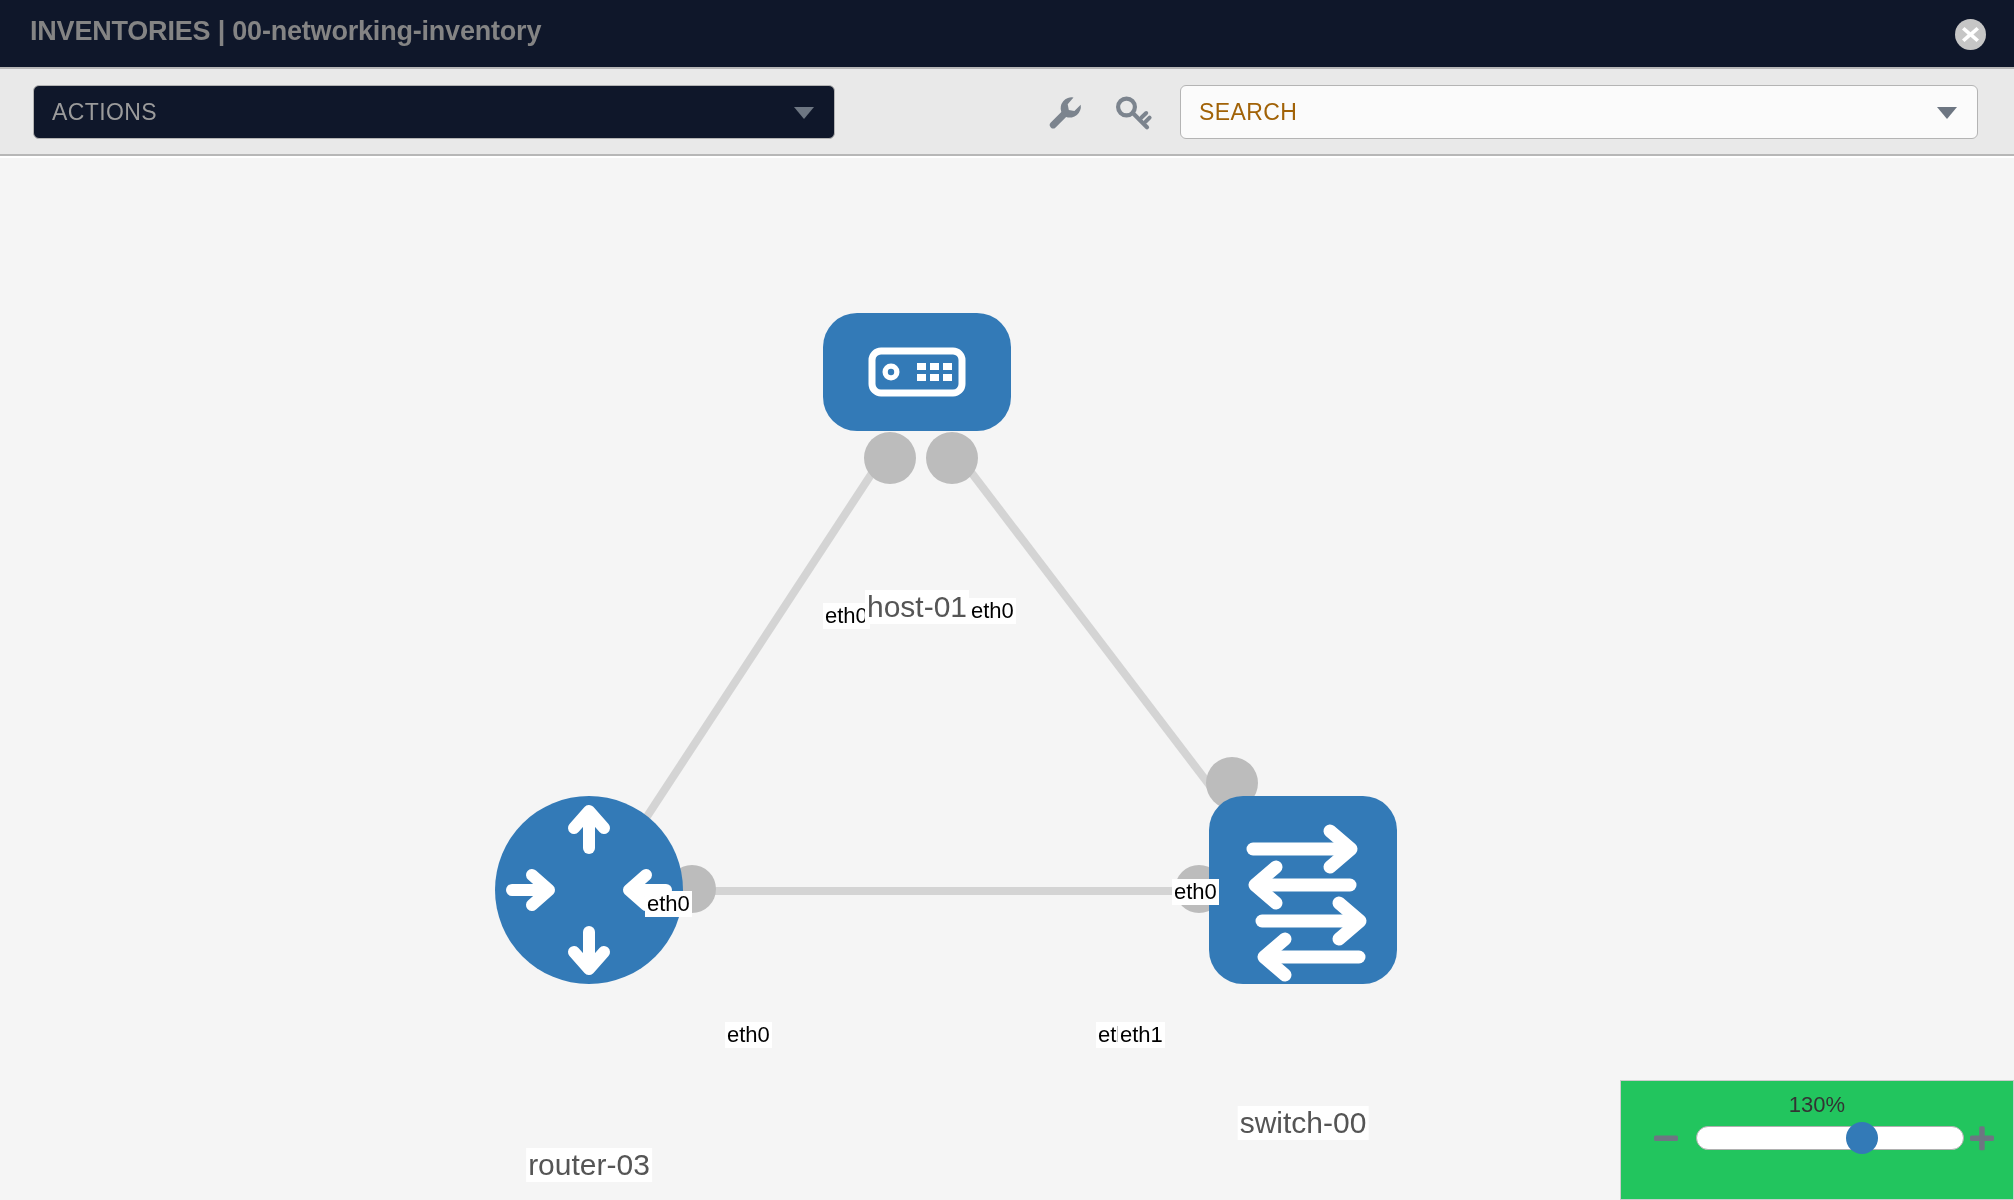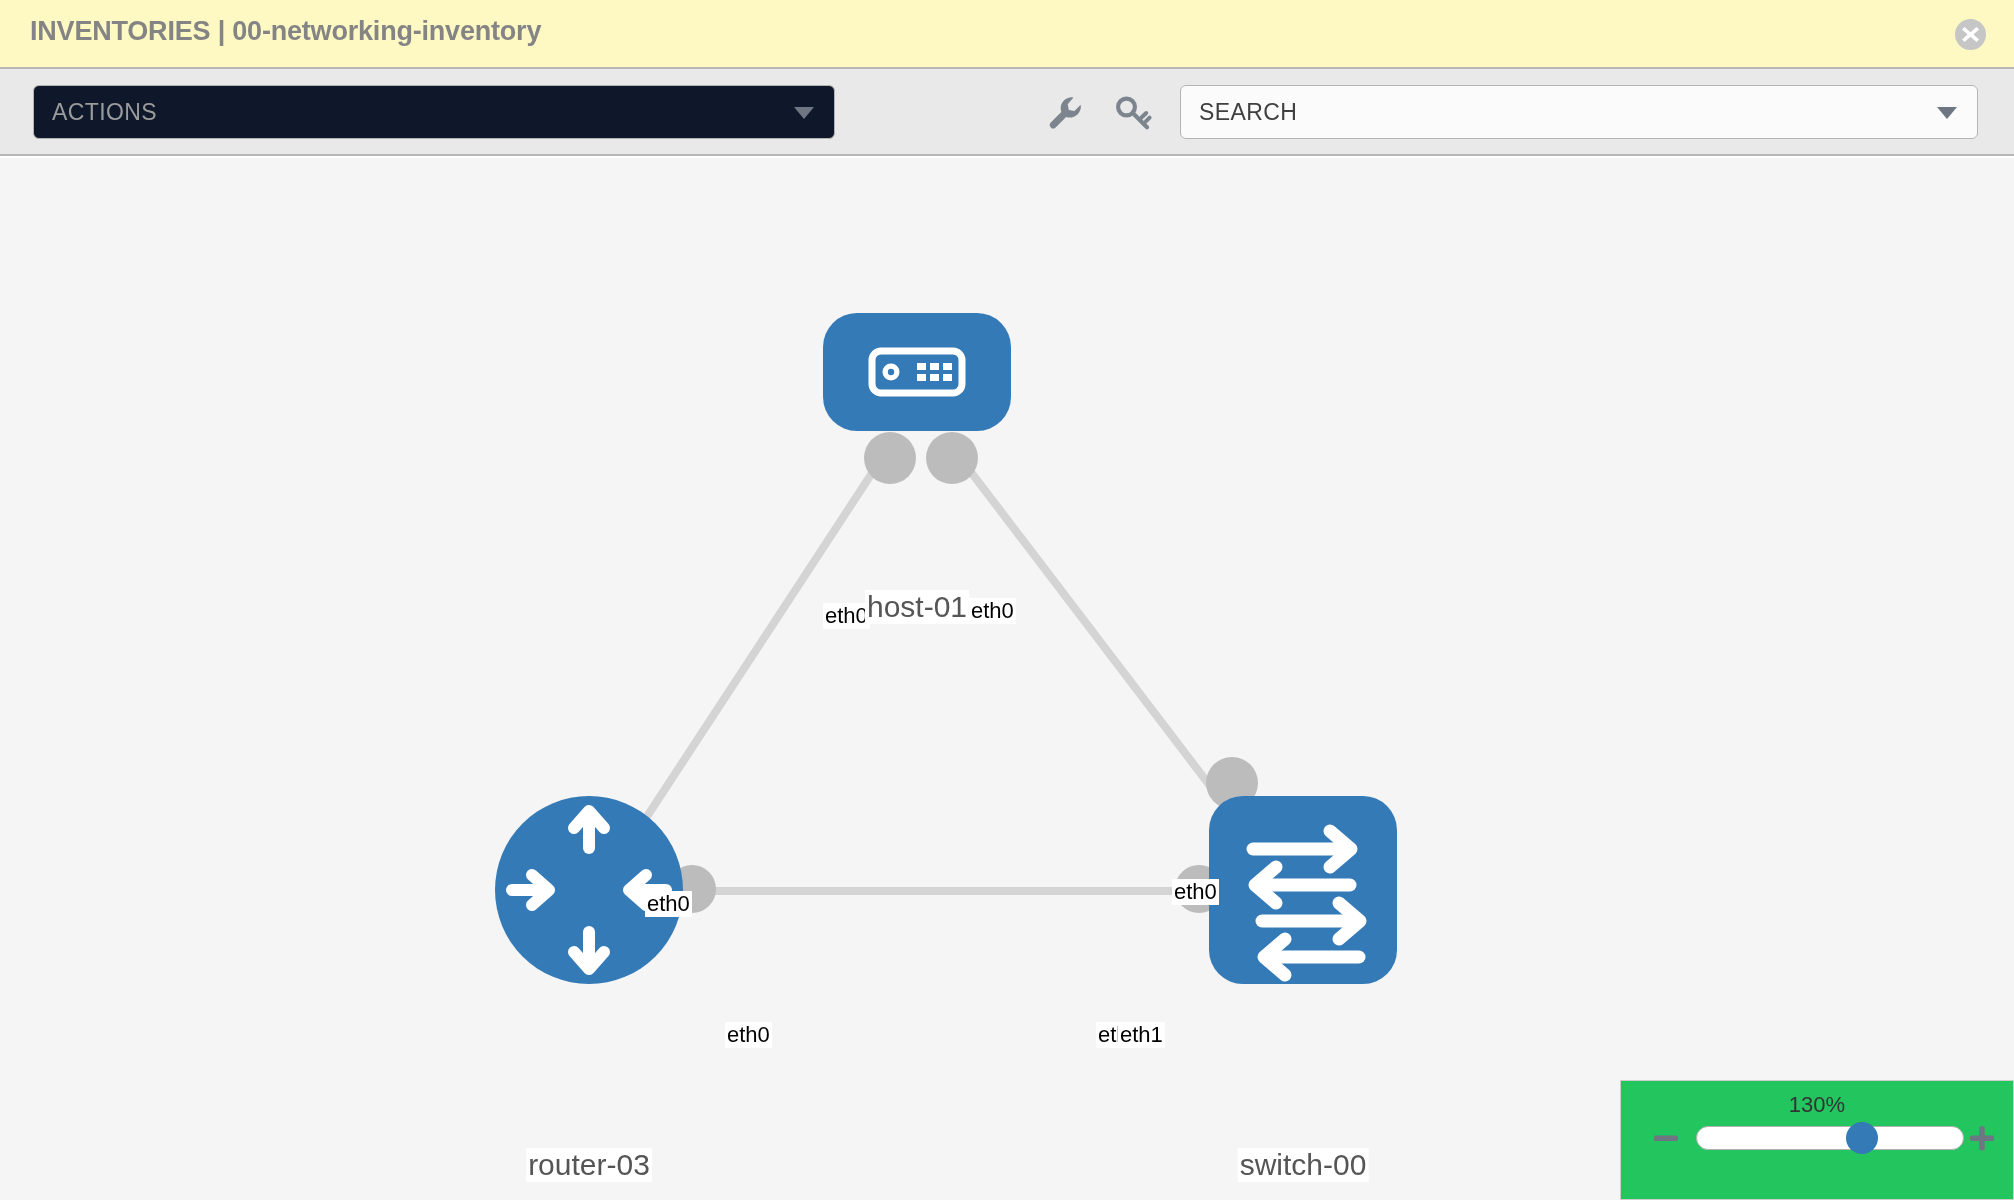--- a/index.html
+++ b/index.html
@@ -18,21 +18,21 @@
     height: 1200px;
     background: #ffffff;
   }
 
   
   .titlebar {
     position: absolute;
     left: 0; top: 0;
     width: 2014px;
     height: 69px;
-    background: #fef9c3;
+    background: #0f172a;
     border-bottom: 2px solid #b7b7b7;
   }
   .title-text {
     position: absolute;
     left: 30px;
     top: 16px;
     font-family: "Liberation Sans", sans-serif;
     font-size: 27px;
     font-weight: bold;
     letter-spacing: -0.2px;
@@ -110,21 +110,21 @@
     height: 54px;
     background: #fbfbfb;
     border: 1px solid #b4b4b4;
     border-radius: 6px;
   }
   .search-select .sel-label {
     position: absolute;
     left: 18px;
     top: 13px;
     font-size: 23px;
-    color: #404040;
+    color: #a16207;
     letter-spacing: 0.4px;
     font-family: "Liberation Sans", sans-serif;
   }
 
   
   .canvas {
     position: absolute;
     left: 0; top: 158px;
     width: 2014px;
     height: 1042px;
@@ -324,21 +324,21 @@
     <span class="iface-label" style="left:823px; top:445px;">eth0</span>
     <span class="iface-label" style="left:969px; top:440px;">eth0</span>
     <span class="iface-label" style="left:645px; top:733px;">eth0</span>
     <span class="iface-label" style="left:1172px; top:721px;">eth0</span>
     <span class="iface-label" style="left:725px; top:864px;">eth0</span>
     <span class="iface-label" style="left:1096px; top:864px;">eth0</span>
     <span class="iface-label" style="left:1118px; top:864px;">eth1</span>
 
     <span class="node-label" style="left:917px; top:432px;">host-01</span>
     <span class="node-label" style="left:589px; top:990px;">router-03</span>
-    <span class="node-label" style="left:1303px; top:990px;">switch-00</span>
+    <span class="node-label" style="left:1303px; top:948px;">switch-00</span>
   </div>
 
   <div class="zoom-panel">
     <div class="zoom-pct">130%</div>
 
     <div class="zoom-minus">
       <svg viewBox="0 0 34 34">
         <rect x="5" y="14.5" width="24" height="5.5" rx="1.5" fill="#6d7682"></rect>
       </svg>
     </div>

